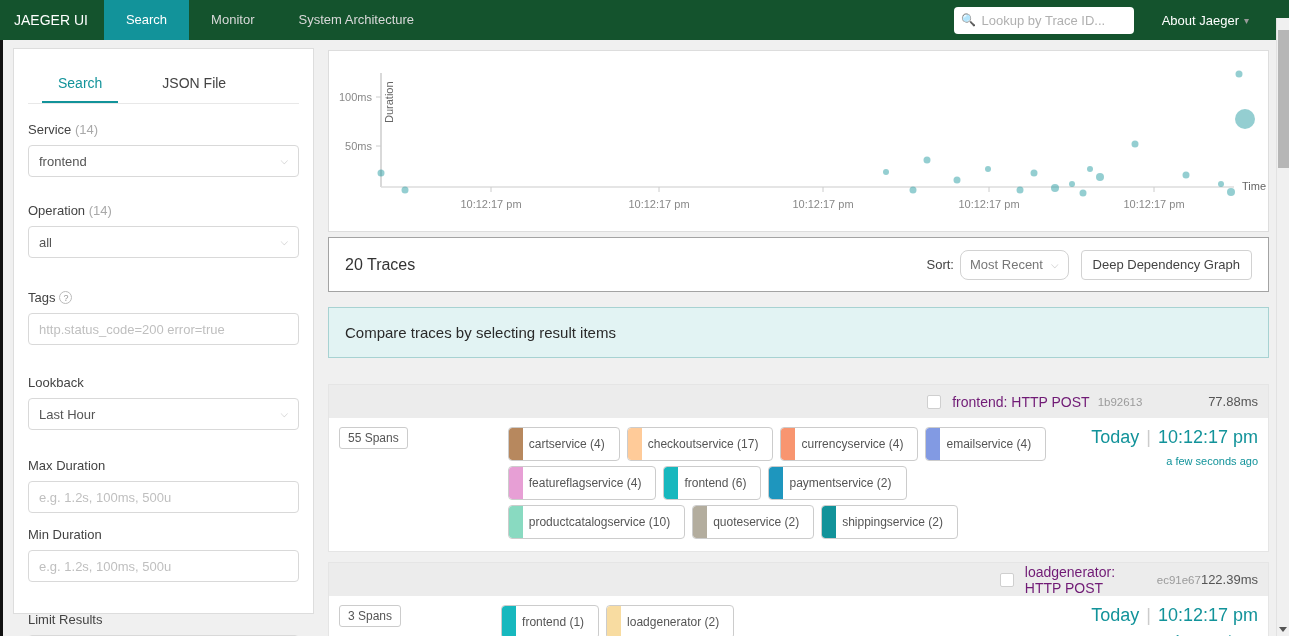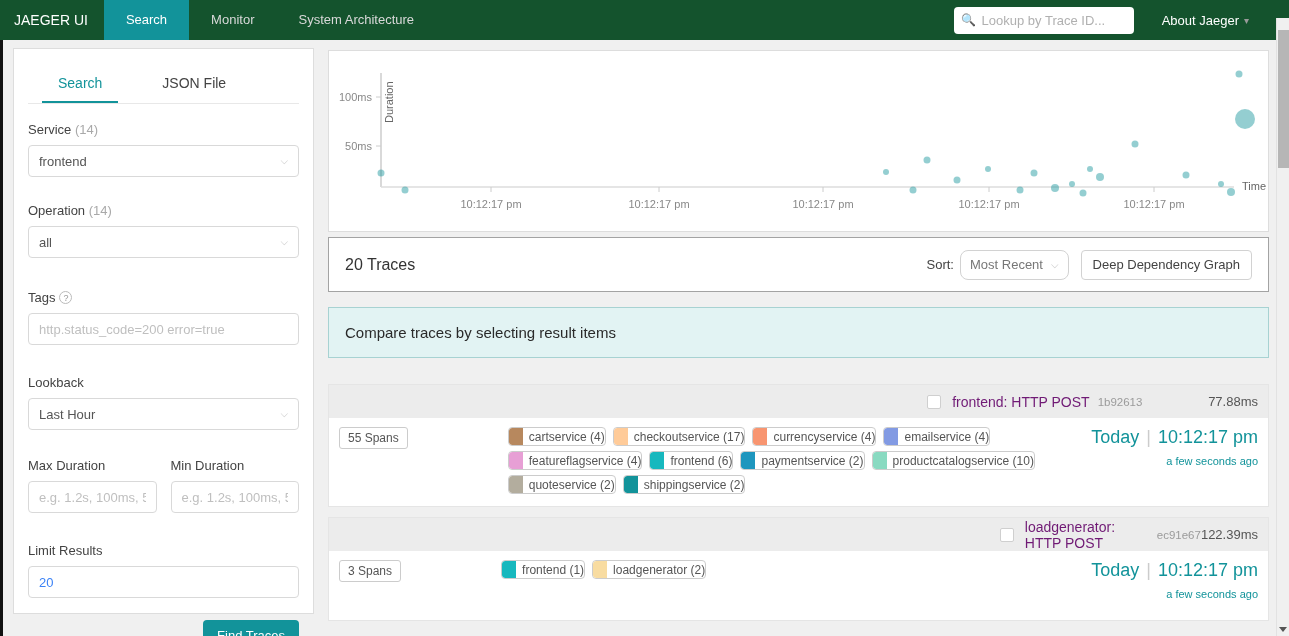--- a/index.html
+++ b/index.html
@@ -80,22 +80,22 @@
          border-radius:2px; margin-right:11px; cursor:pointer; flex:none; }
   .t-title { font-size:14px; color:#701a75; }
   .t-id { font-size:11.5px; color:#9b9b9b; margin-left:8px; }
   .t-dur { margin-left:auto; font-size:13px; color:#555; }
   .trace-body { display:flex; align-items:flex-start; padding:9px 10px 12px 10px; }
   .spans-badge { border:1px solid #ccc; border-radius:3px; background:#fff; font-size:12px;
                  color:#555; padding:3px 8px; white-space:nowrap; }
   .svc-badges { margin-left:100px; width:575px; display:flex; flex-wrap:wrap;
                 gap:5px 7px; }
   .svc-badge { display:inline-flex; align-items:center; border:1px solid #ccc;
-               border-radius:4px; background:#fff; height:19px; overflow:hidden;
-               font-size:12px; color:#555; padding-right:0; }
+               border-radius:4px; background:#fff; height:34px; overflow:hidden;
+               font-size:12px; color:#555; padding-right:14px; }
   .svc-badge i { width:14px; height:100%; margin-right:6px; border-radius:3px 0 0 3px; }
   .t-when { margin-left:auto; text-align:right; white-space:nowrap; }
   .t-when .line1 { font-size:18px; color:#12939a; }
   .t-when .sep { color:#ccc; margin:0 7px; }
   .t-when .rel { font-size:11px; color:#12939a; margin-top:7px; }
 
   
   .sbar { position:absolute; right:0; top:18px; width:13px; height:618px;
           background:#f0f0f0; border-left:1px solid #e2e2e2; z-index:40; }
   .sbar .thumb { position:absolute; left:1px; top:12px; width:11px; height:138px;
@@ -152,21 +152,21 @@
     <span>Tags</span><span class="help-circ">?</span>
   </div>
   <input class="tin" placeholder="http.status_code=200 error=true" style="">
 
   <div class="f-label" style="margin-top:30px;">Lookback</div>
   <div class="sel">
     <span>Last Hour</span>
       <span class="chev2">⌵</span>
   </div>
 
-  <div class="two-col" style="margin-top:28px;">
+  <div class="two-col" style="margin-top:28px;flex-direction:column;">
     <div>
       <div class="f-label" style="margin-top:0;">Max Duration</div>
       <input class="tin" placeholder="e.g. 1.2s, 100ms, 500u" style="">
     </div>
     <div>
       <div class="f-label" style="margin-top:0;">Min Duration</div>
       <input class="tin" placeholder="e.g. 1.2s, 100ms, 500u" style="">
     </div>
   </div>
 

